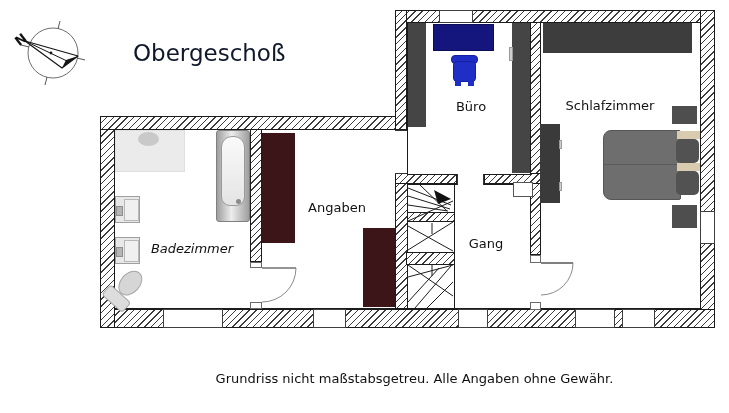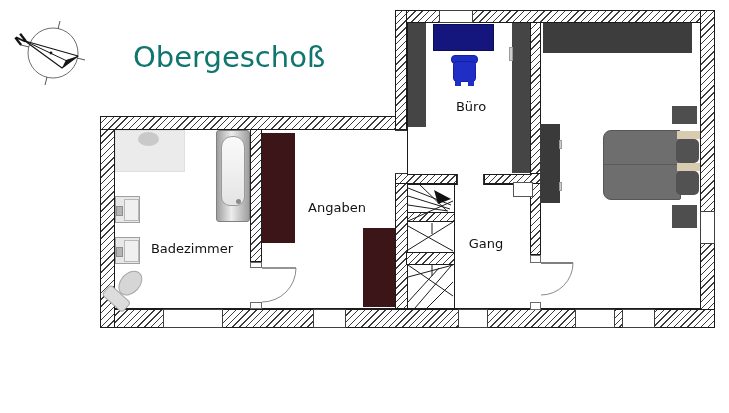--- a/index.html
+++ b/index.html
@@ -10,21 +10,21 @@
   .wall{position:absolute;box-sizing:border-box;
         background:repeating-linear-gradient(135deg,#ffffff 0 3.8px,#3c3c3c 3.8px 4.8px);
         border:1px solid #1b1b1b;}
   .wall.noborder{border:none;}
   .room{position:absolute;box-sizing:border-box;background:#fff;border:1px solid #1b1b1b;}
   .window{position:absolute;box-sizing:border-box;background:#fff;border:1px solid #3f3f3f;}
   .frame{position:absolute;box-sizing:border-box;background:#fff;border:1px solid #6a6a6a;}
   .patch{position:absolute;background:#fff;}
   .furn{position:absolute;box-sizing:border-box;}
   .room-label{position:absolute;transform:translate(-50%,-50%);font-size:13px;color:#121212;white-space:nowrap;}
-  .title{position:absolute;left:133px;top:40px;font-size:29px;color:#0f766e;}
+  .title{position:absolute;left:133px;top:40px;font-size:23px;color:#0f172a;}
   .caption{position:absolute;left:100px;top:371px;width:629px;text-align:center;font-size:13px;color:#111;}
 
   
   .w-top-right{left:395px;top:10px;width:320px;height:13px;}
   .w-right{left:700px;top:10px;width:15px;height:318px;}
   .w-bottom{left:100px;top:309px;width:615px;height:19px;}
   .w-left{left:100px;top:116px;width:15px;height:212px;}
   .w-topleftwing{left:100px;top:116px;width:300px;height:14px;}
   .w-buero-left{left:395px;top:10px;width:12px;height:120px;}
   .w-stairs-left{left:395px;top:173px;width:13px;height:136px;}
@@ -242,17 +242,19 @@
   </svg>
 
   <svg class="doors-svg" viewBox="0 0 729 413">
     <line x1="262" y1="268" x2="296" y2="268" stroke="#2a2a2a" stroke-width="1.2"></line>
     <path d="M296,268 A34,34 0 0 1 262,302" stroke="#8a8a8a" stroke-width="1" fill="none"></path>
     <line x1="541" y1="263" x2="573" y2="263" stroke="#2a2a2a" stroke-width="1.2"></line>
     <path d="M573,263 A32,32 0 0 1 541,295" stroke="#8a8a8a" stroke-width="1" fill="none"></path>
   </svg>
 
   <div class="room-label" style="left:471px;top:106px;">Büro</div>
+  <div class="room-label" style="left:610px;top:105px;">Schlafzimmer</div>
   <div class="room-label" style="left:337px;top:207px;">Angaben</div>
   <div class="room-label" style="left:486px;top:243px;">Gang</div>
-  <div class="room-label" style="left:192px;top:248px;">Badezimmer</div>
-
+  <div class="room-label" style="left:192px;top:248px;font-style:italic;">Badezimmer</div>
+
+  <div class="caption">Grundriss nicht maßstabsgetreu. Alle Angaben ohne Gewähr.</div>
 </div>
 
 </body></html>

